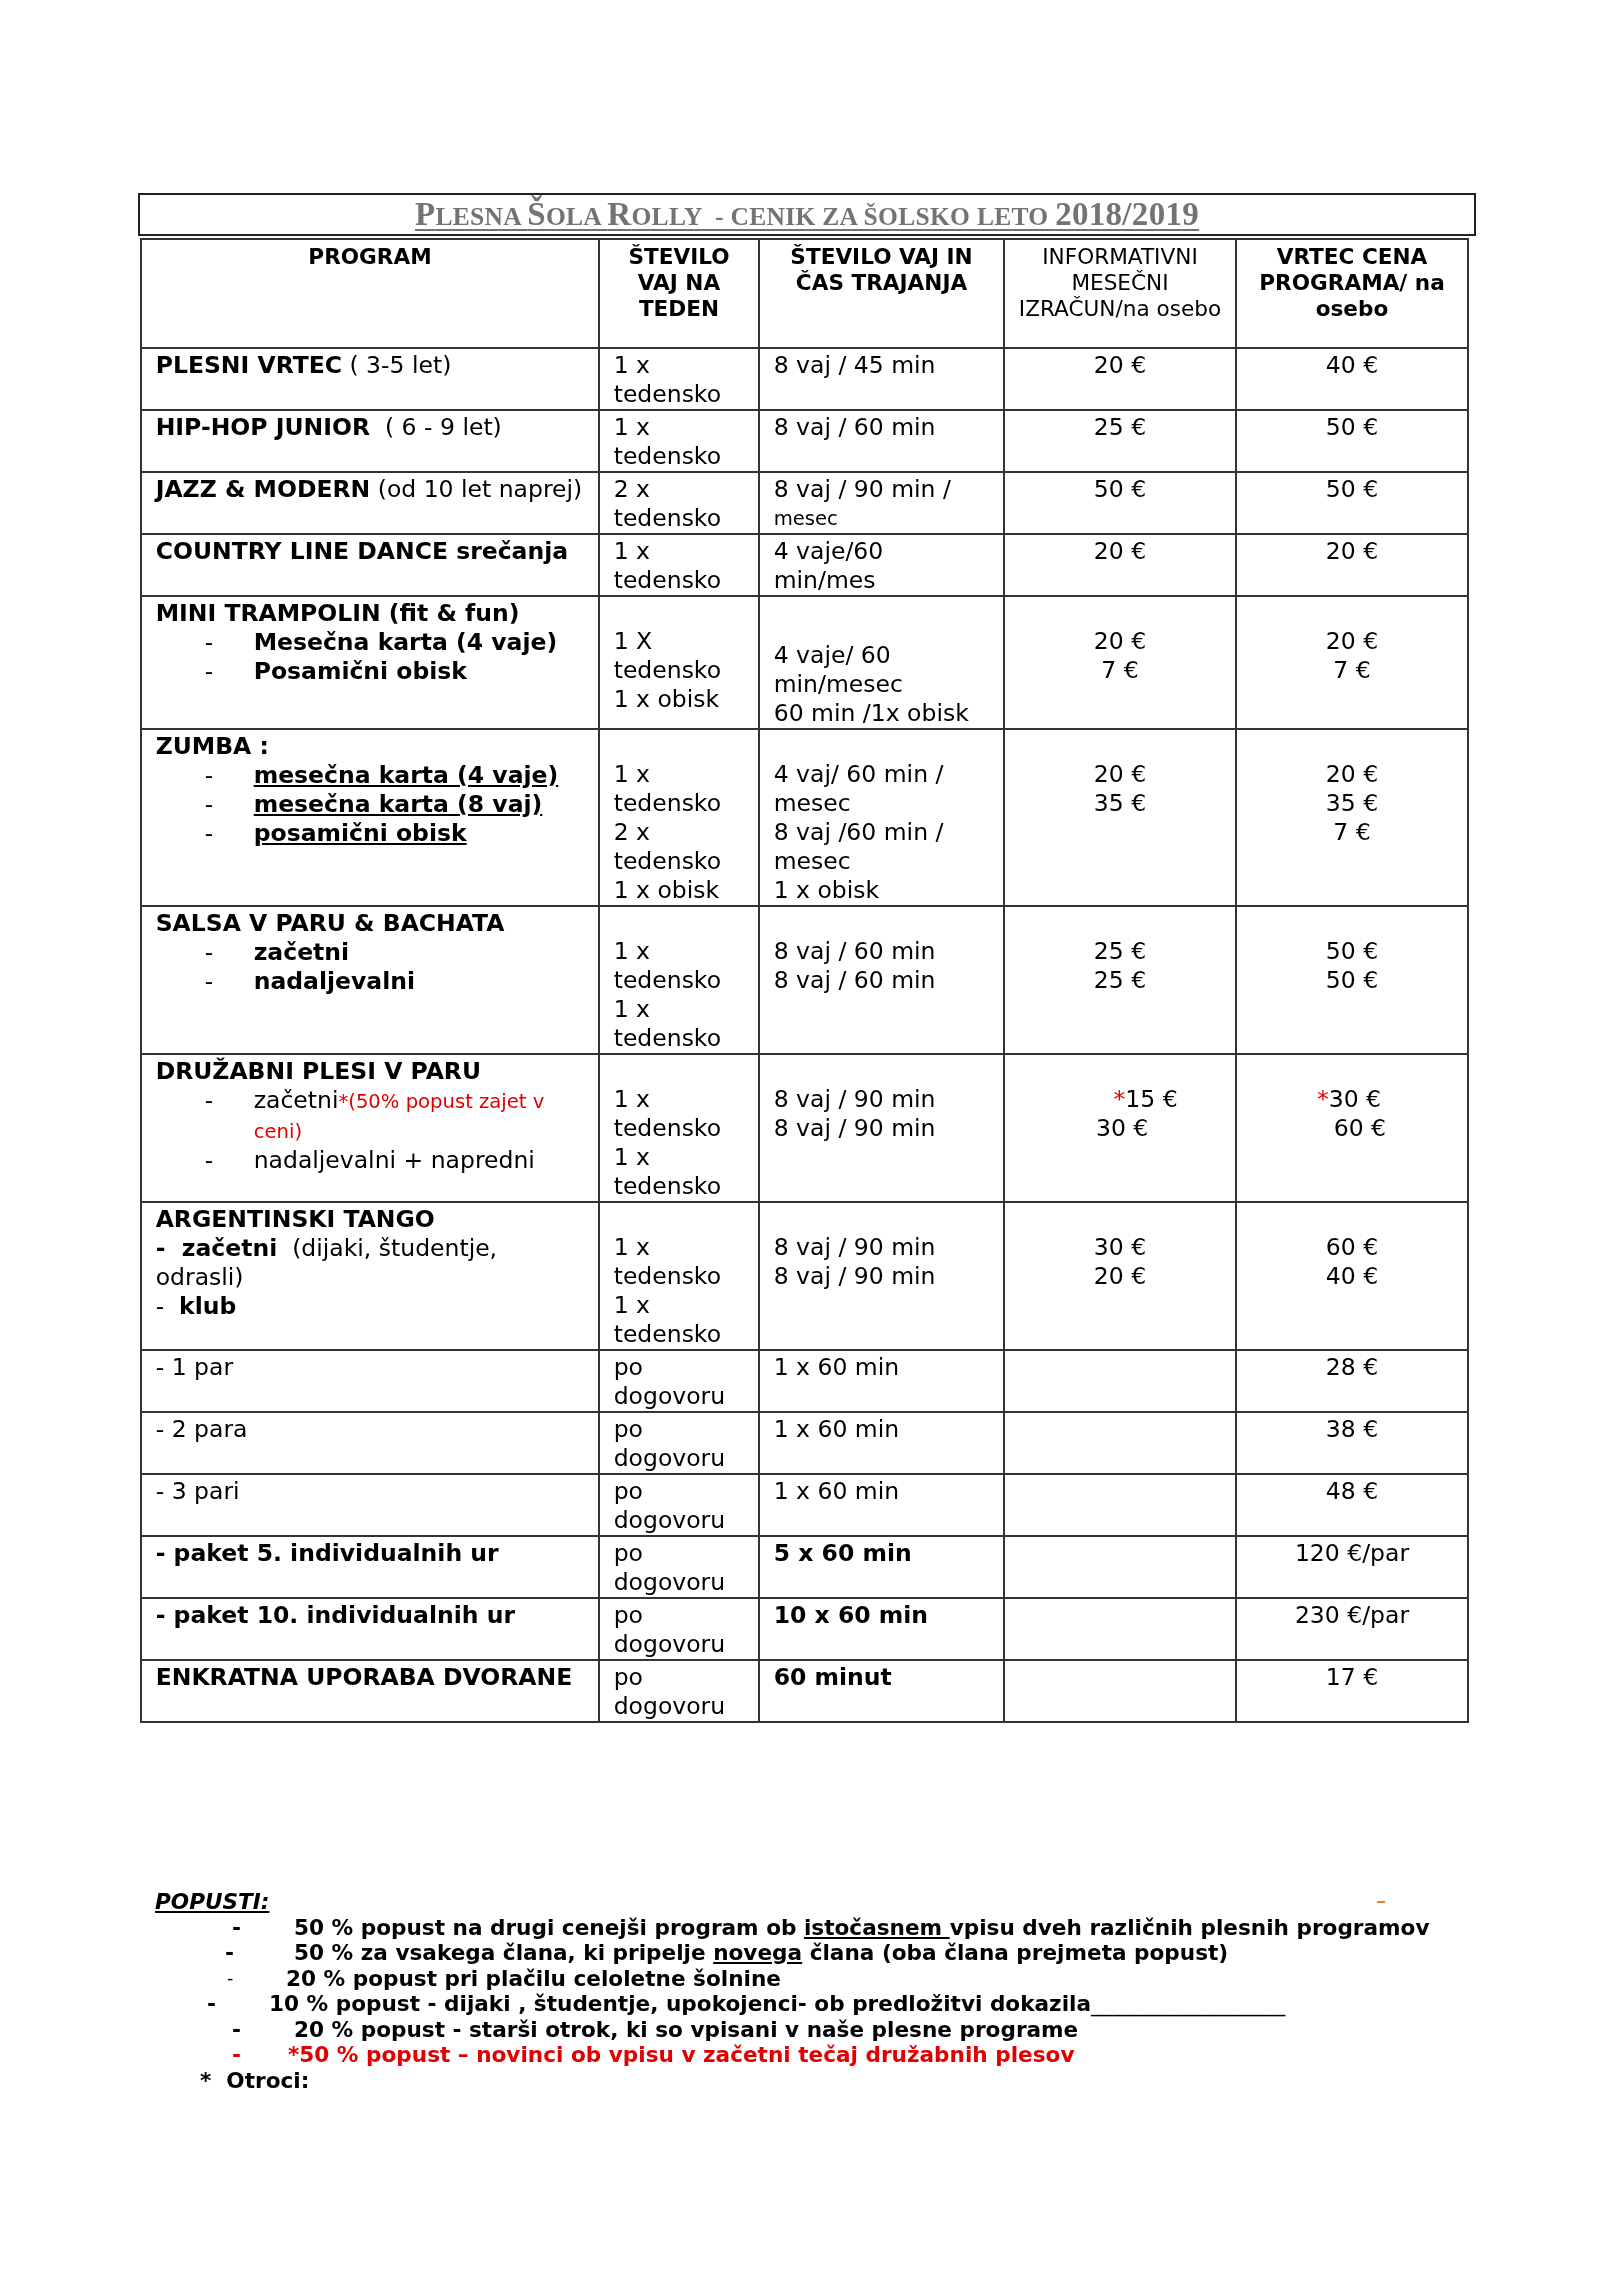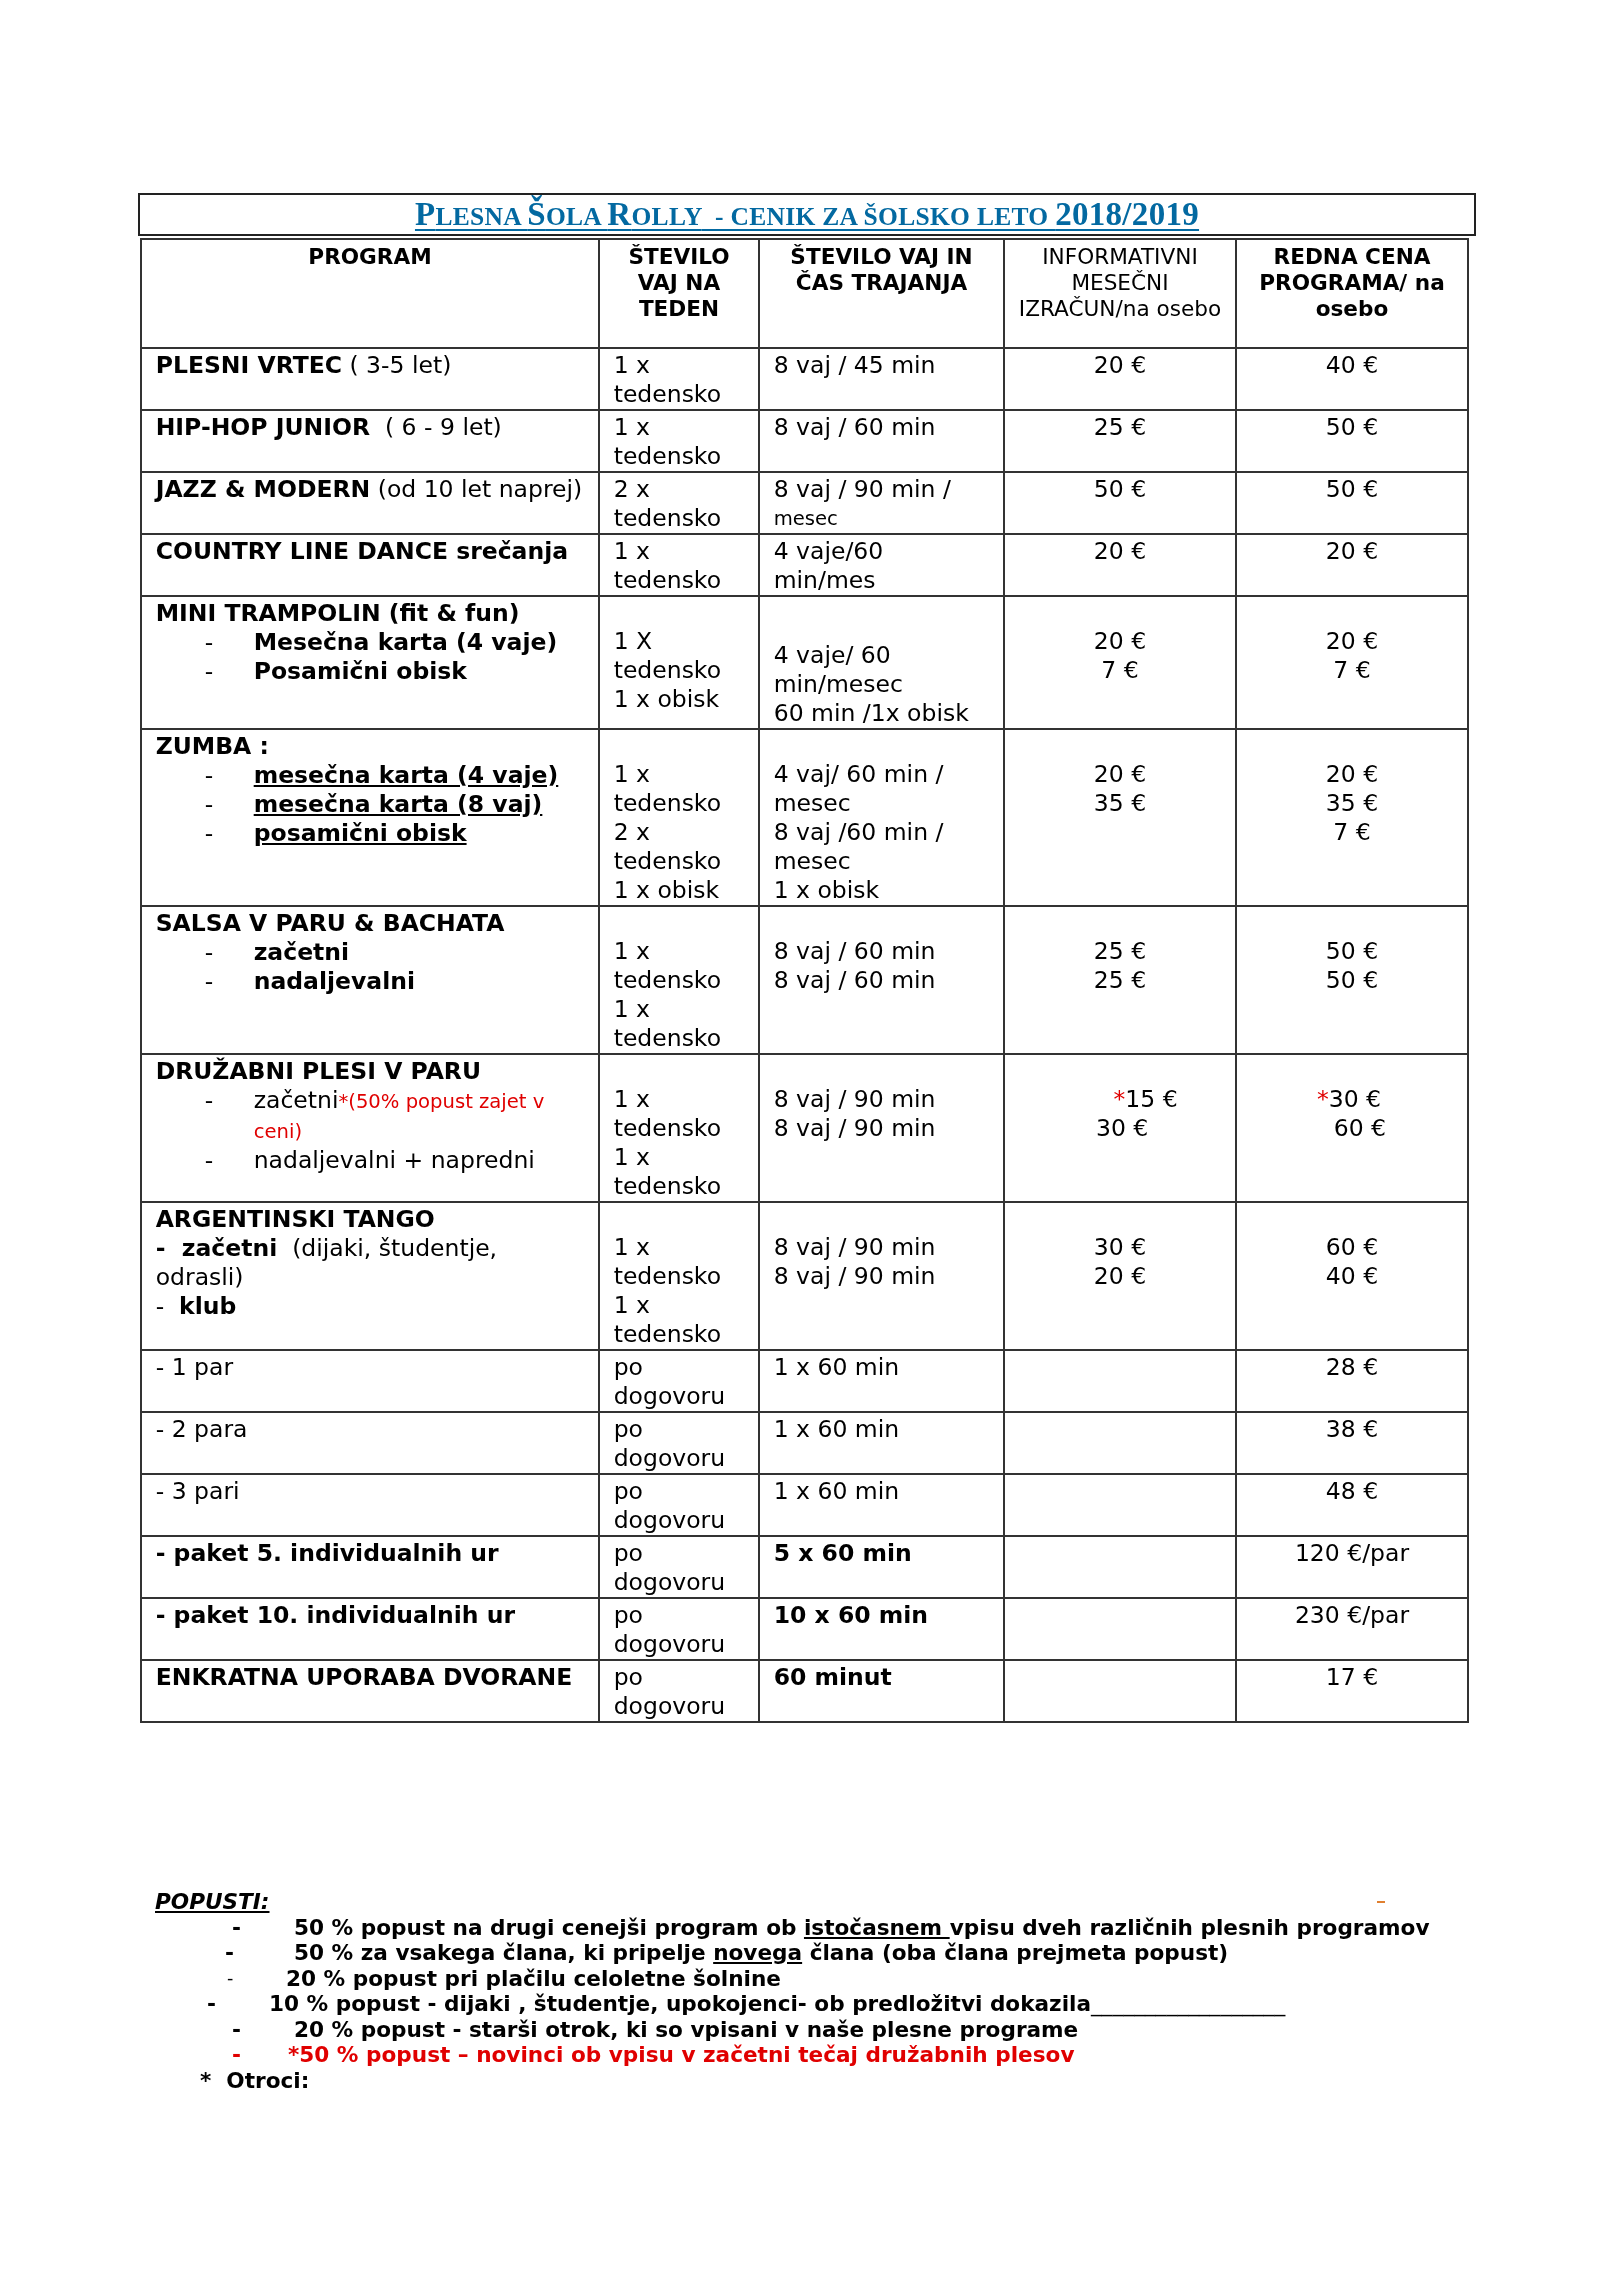--- a/index.html
+++ b/index.html
@@ -1,20 +1,20 @@
 <!DOCTYPE html>
 <html><head>
 <meta charset="utf-8">
 <style>
   html, body { margin: 0; padding: 0; background: #ffffff; }
   body { width: 1620px; height: 2293px; position: relative; overflow: hidden;
          font-family: "DejaVu Sans", sans-serif; color: #000; }
   .title-box { position: absolute; left: 138px; top: 193px; width: 1338px; height: 43px;
                border: 2px solid #222; box-sizing: border-box; text-align: center; background:#fff; }
-  .title-text { font-family: "Liberation Serif", serif; font-weight: bold; color: #0369a1;
+  .title-text { font-family: "Liberation Serif", serif; font-weight: bold; color: #737373;
                 text-decoration: underline; text-decoration-thickness: 2px; text-underline-offset: 3.9px;
                 font-size: 33px; line-height: 39px; font-variant: small-caps; letter-spacing: 0.3px; }
   .title-text .lc { font-size: 25.5px; }
   table.price { position: absolute; left: 140px; top: 238px; width: 1327px; border-collapse: collapse;
                 table-layout: fixed; font-size: 23.5px; line-height: 29px; }
   table.price col.c1 { width: 458px; } table.price col.c2 { width: 160px; }
   table.price col.c3 { width: 245px; } table.price col.c4 { width: 232px; } table.price col.c5 { width: 232px; }
   table.price td, table.price th { border: 2px solid #333; vertical-align: top; padding: 2px 13.7px 0 13.7px;
                 overflow: hidden; word-wrap: break-word; }
   table.price th { font-weight: bold; text-align: center; height: 103px; font-size: 21.6px; line-height: 26px; padding-top: 3.9px; }
@@ -48,21 +48,21 @@
       <col class="c3">
       <col class="c4">
       <col class="c5">
     </colgroup>
   <thead>
     <tr>
       <th>PROGRAM</th>
       <th>ŠTEVILO VAJ NA TEDEN</th>
       <th>ŠTEVILO VAJ IN ČAS TRAJANJA</th>
       <th class="light">INFORMATIVNI MESEČNI IZRAČUN/na osebo</th>
-      <th>REDNA CENA PROGRAMA/ na osebo</th>
+      <th>VRTEC CENA PROGRAMA/ na osebo</th>
     </tr>
   </thead>
   <tbody>
 
     <tr style="height:59px">
       <td><span class="b">PLESNI VRTEC</span><span> ( 3-5 let)</span></td>
       <td class="col2">1 x tedensko</td>
       <td class="col3">8 vaj / 45 min</td>
       <td class="num">20 €</td>
       <td class="num">40 €</td>

